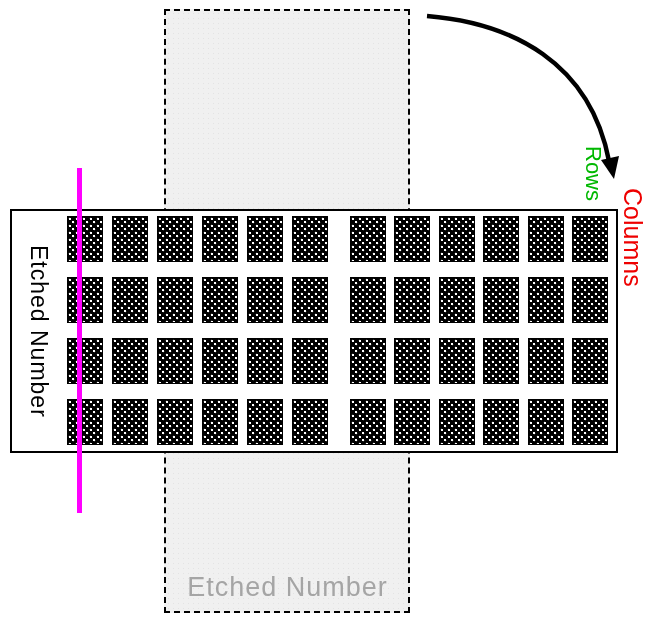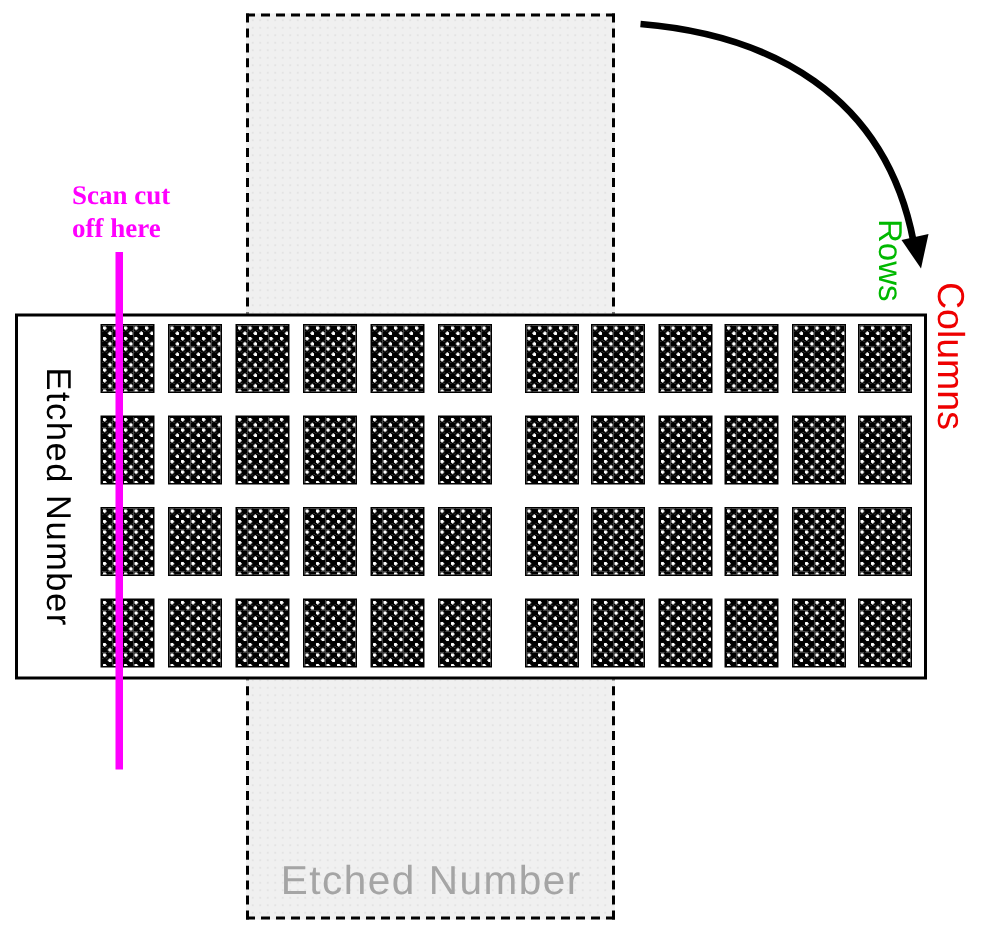--- a/index.html
+++ b/index.html
@@ -119,24 +119,20 @@
       <div class="pad" style="left: 439px; top: 399px; width: 36px; height: 46px;"></div>
       <div class="pad" style="left: 483px; top: 399px; width: 36px; height: 46px;"></div>
       <div class="pad" style="left: 528px; top: 399px; width: 36px; height: 46px;"></div>
       <div class="pad" style="left: 572px; top: 399px; width: 36px; height: 46px;"></div>
     </div>
 
   <div class="slide-label">Etched Number</div>
 
   <div class="etched-region-label">Etched Number</div>
 
-  <div class="scan-note">
-    <div>Scan cut</div>
-    <div>off here</div>
-  </div>
   <div class="scan-line"></div>
 
   <div class="rows-label">Rows</div>
   <div class="columns-label">Columns</div>
 
   <svg class="arrow-layer" viewBox="0 0 660 624" xmlns="http://www.w3.org/2000/svg">
     <path d="M 427 16 C 512 23, 590 62, 609 161" fill="none" stroke="#000" stroke-width="4.5" stroke-linecap="butt"></path>
     <polygon points="614,179 601,160 619,156" fill="#000"></polygon>
   </svg>
 

